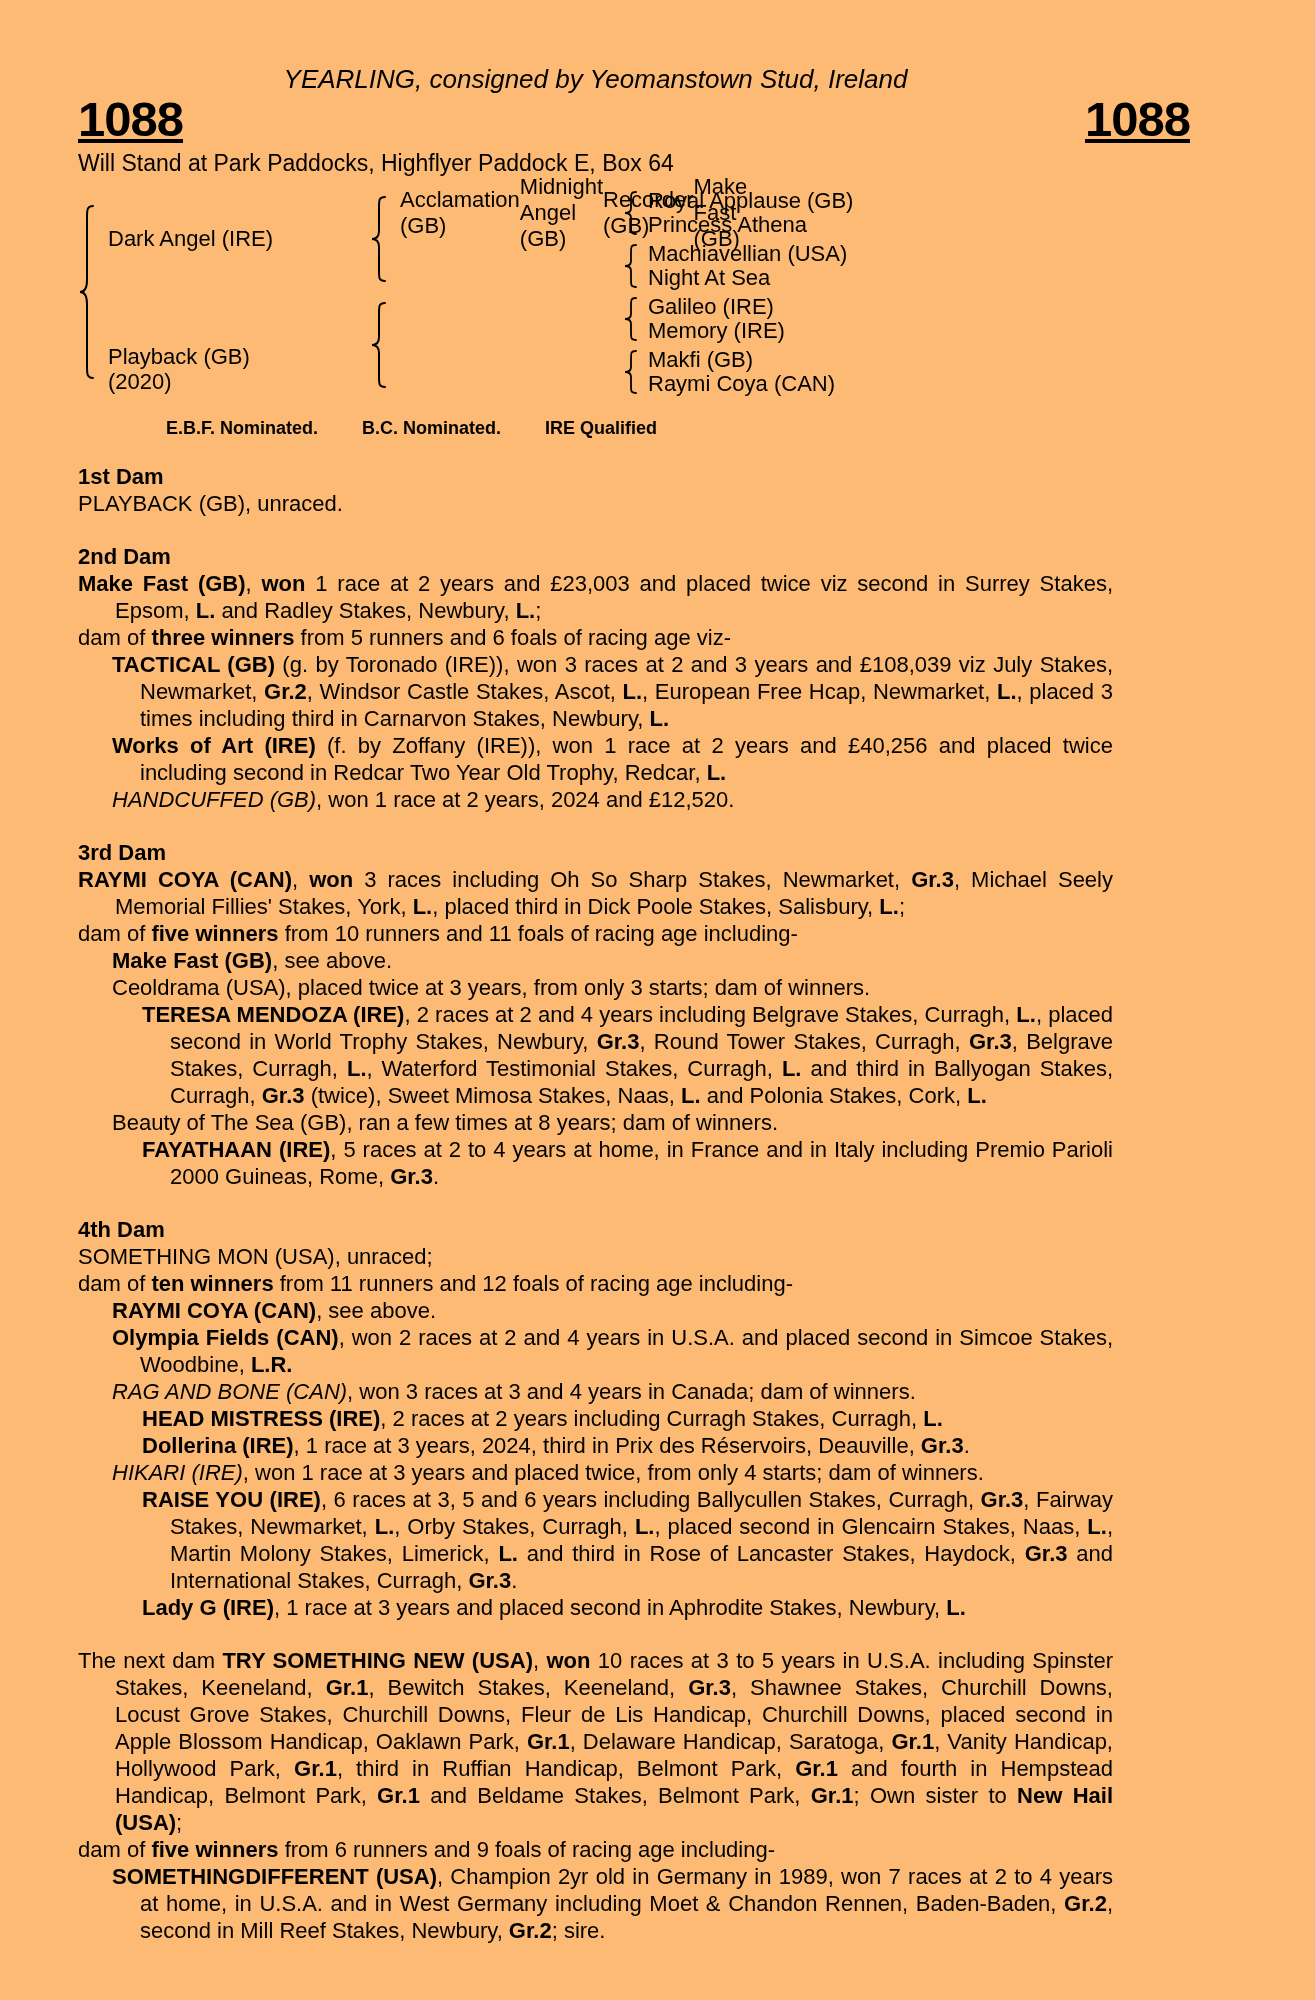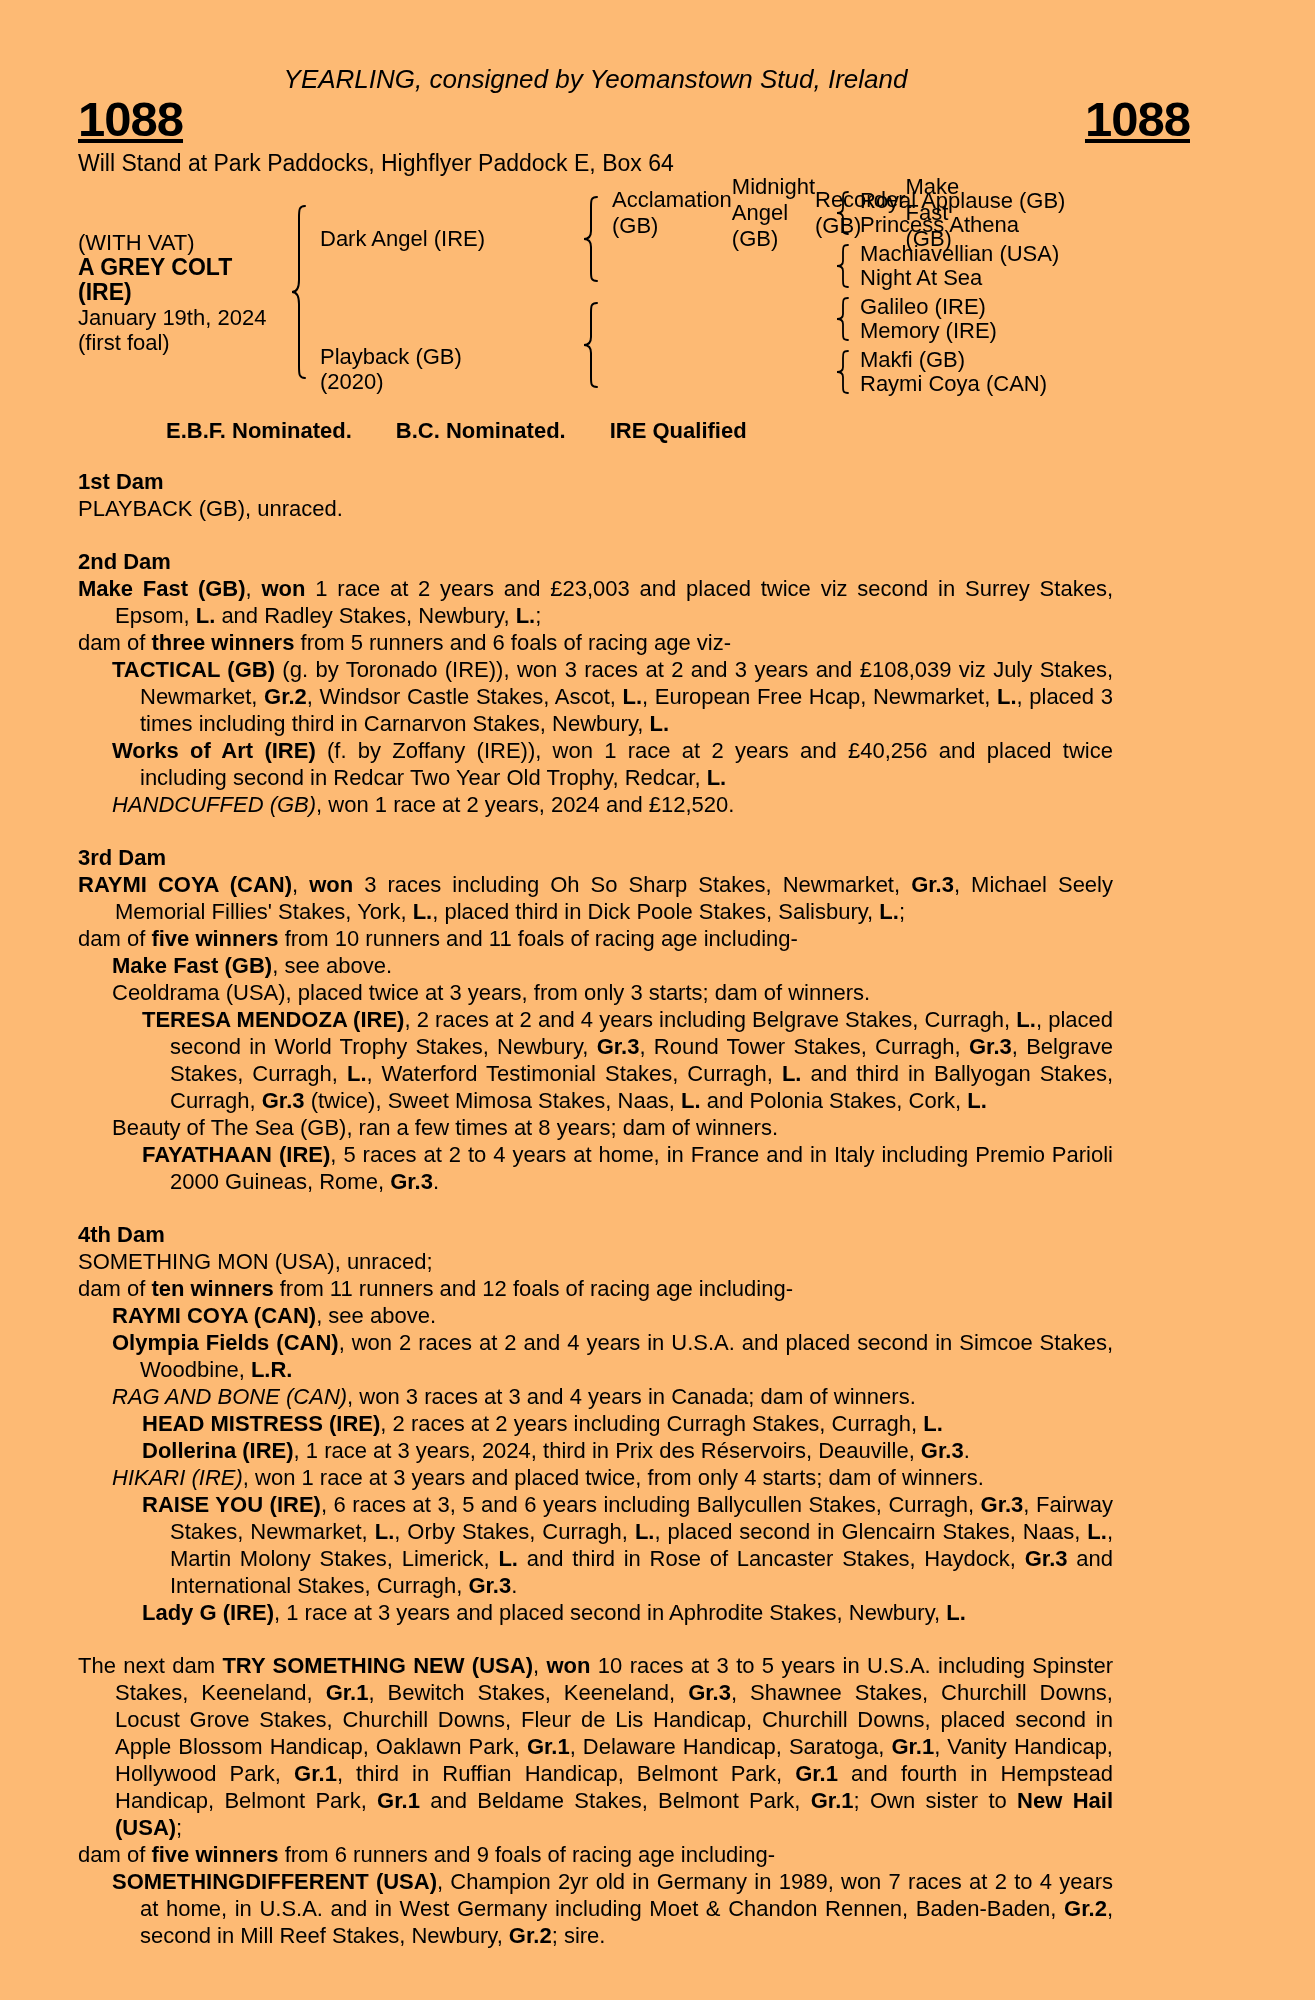--- a/index.html
+++ b/index.html
@@ -57,21 +57,21 @@
   .bracecol3 .quarter{height:53px;display:flex;align-items:center;}
   .ped-gen3{flex:1;display:flex;flex-direction:column;}
   .ped-gen3 .quarter{height:53px;display:flex;flex-direction:column;justify-content:center;line-height:24px;}
   
   .noms{
     display:flex;
     gap:44px;
     padding-left:88px;
     margin-top:20px;
     font-weight:bold;
-    font-size:22px;
+    font-size:18px;
   }
   
   .sections{margin-top:24px;}
   .sections section{margin-top:26px;}
   .sections section:first-child{margin-top:0;}
   .sec-h{font-weight:bold;line-height:27px;}
   .sections p{margin:0;text-align:justify;line-height:27px;}
   p.lvl0{padding-left:37px;text-indent:-37px;}
   p.lvl1{padding-left:62px;text-indent:-28px;}
   p.lvl2{padding-left:92px;text-indent:-28px;}
@@ -88,26 +88,20 @@
   </div>
 
   <div class="lot-row">
     <div class="lot-num">1088</div>
     <div class="lot-num">1088</div>
   </div>
 
   <div class="stand-line">Will Stand at Park Paddocks, Highflyer Paddock E, Box 64</div>
 
   <div class="pedigree">
-    <div class="ped-subject">
-      <div>(WITH VAT)</div>
-      <div class="colt-name">A GREY COLT (IRE)</div>
-      <div>January 19th, 2024</div>
-      <div>(first foal)</div>
-    </div>
     <div class="bracecol1">
       <svg width="18" height="176" viewBox="0 0 18 176">
           <path d="M15 2 C9 2 9 6 9 14 L9 76 C9 84 7 88 2 88 C7 88 9 92 9 100 L9 162 C9 170 9 174 15 174" stroke="#000" stroke-width="2" fill="none" stroke-linecap="round"></path>
         </svg>
     </div>
     <div class="ped-gen1">
       <div class="half">
         <div>Dark Angel (IRE)</div>
       </div>
       <div class="half dam">

